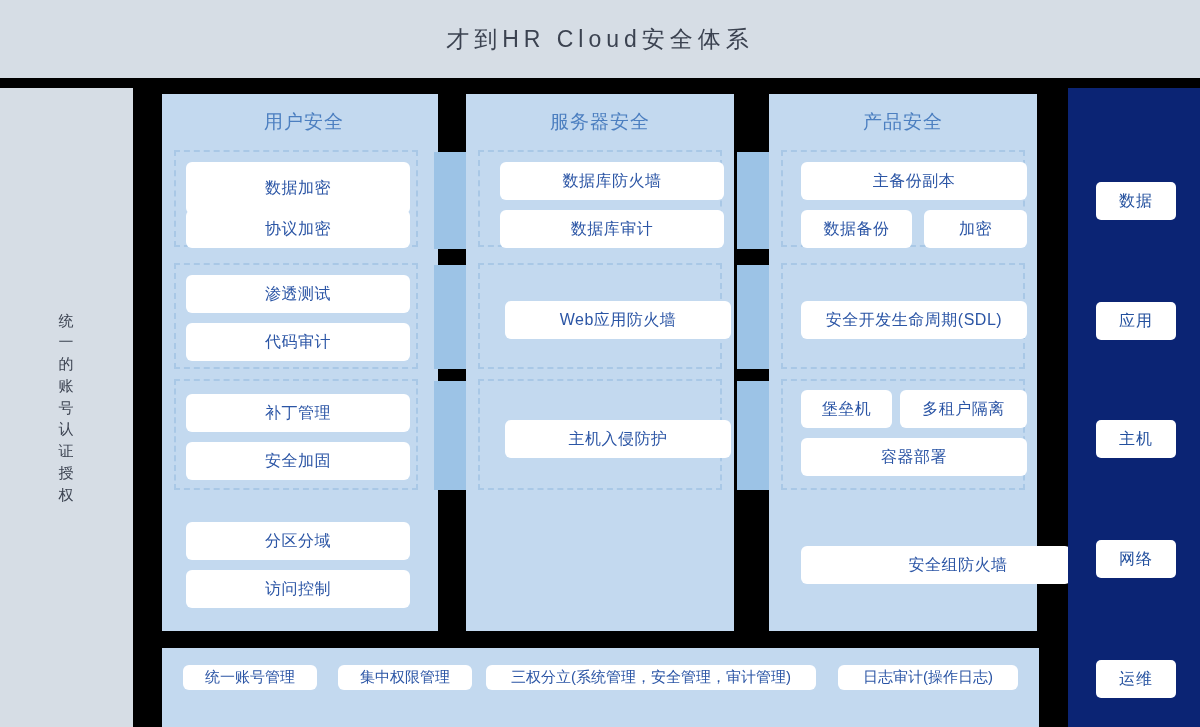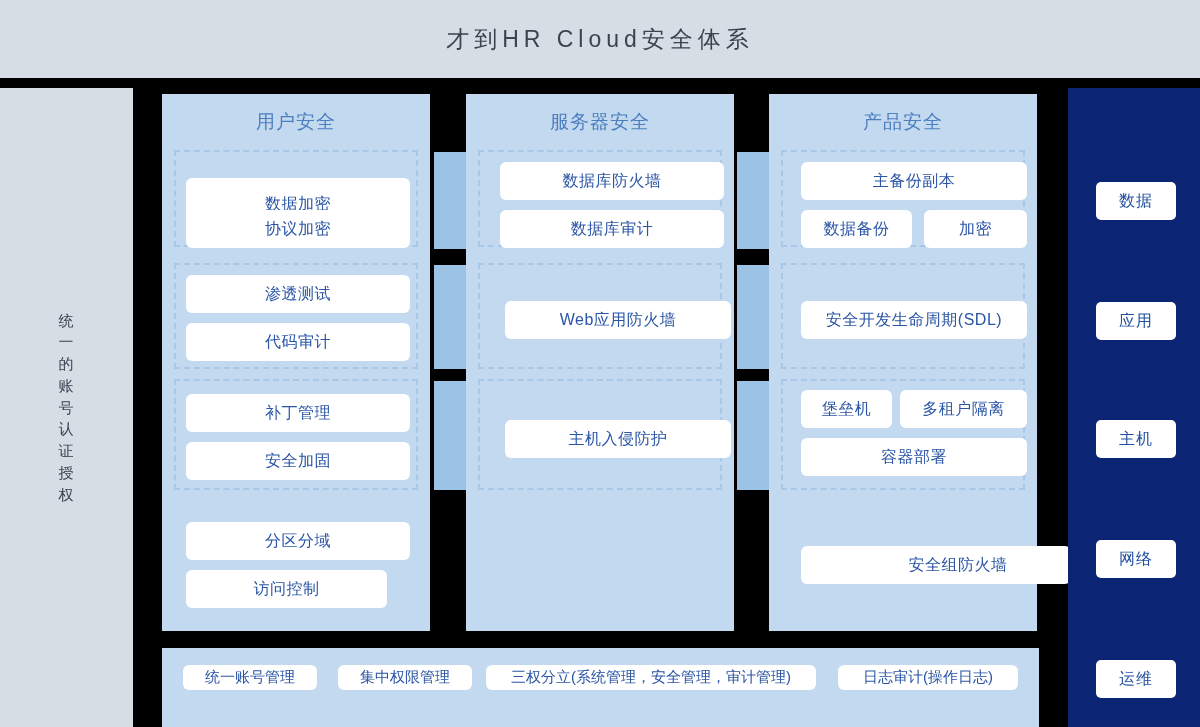--- a/index.html
+++ b/index.html
@@ -45,21 +45,21 @@
     background:#ffffff;border-radius:5px;
     display:flex;align-items:center;justify-content:center;
     font-size:16px;color:#23509e;letter-spacing:1px;
   }
 
   
   .col{
     position:absolute;top:94px;width:268px;height:537px;
     background:#c3d9ef;
   }
-  #col1{left:162px;}
+  #col1{left:162px;padding-left:8px;}
   #col2{left:466px;}
   #col3{left:769px;}
 
   .col-head{
     height:56px;display:flex;align-items:center;justify-content:center;
     font-size:19px;color:#4c7fc0;letter-spacing:1px;
   }
 
   
   .grp{
@@ -101,34 +101,34 @@
   <div class="title-text">才到HR Cloud安全体系</div>
 </div>
 
 <div class="left-sidebar">
   <div class="vtext">统一的账号认证授权</div>
 </div>
 
 <div class="col" id="col1">
     <div class="col-head">用户安全</div>
     <div class="grp" style="top: 56px; height: 97px;">
-      <div class="box" style="top: 26px; height: 52px; left: 10px; width: 224px;">数据加密</div>
+      <div class="box" style="top: 10px; height: 52px; left: 10px; width: 224px;">数据加密</div>
       <div class="box" style="top: 58px; height: 38px; left: 10px; width: 224px;">协议加密</div>
     </div>
     <div class="grp" style="top: 169px; height: 106px;">
       <div class="box" style="top: 10px; height: 38px; left: 10px; width: 224px;">渗透测试</div>
       <div class="box" style="top: 58px; height: 38px; left: 10px; width: 224px;">代码审计</div>
     </div>
     <div class="grp" style="top: 285px; height: 111px;">
       <div class="box" style="top: 13px; height: 38px; left: 10px; width: 224px;">补丁管理</div>
       <div class="box" style="top: 61px; height: 38px; left: 10px; width: 224px;">安全加固</div>
     </div>
     <div class="grp nodash" style="top: 406px; height: 126px;">
       <div class="box" style="top: 20px; height: 38px; left: 10px; width: 224px;">分区分域</div>
-      <div class="box" style="top: 68px; height: 38px; left: 10px; width: 201px;">访问控制</div>
+      <div class="box" style="top: 68px; height: 38px; left: 10px; width: 224px;">访问控制</div>
     </div>
   </div>
 <div class="col" id="col2">
     <div class="col-head">服务器安全</div>
     <div class="grp" style="top: 56px; height: 97px;">
       <div class="box" style="top: 10px; height: 38px; left: 20px; width: 224px;">数据库防火墙</div>
       <div class="box" style="top: 58px; height: 38px; left: 20px; width: 224px;">数据库审计</div>
     </div>
     <div class="grp" style="top: 169px; height: 106px;">
       <div class="box" style="top: 36px; height: 38px; left: 25px; width: 226px;">Web应用防火墙</div>

